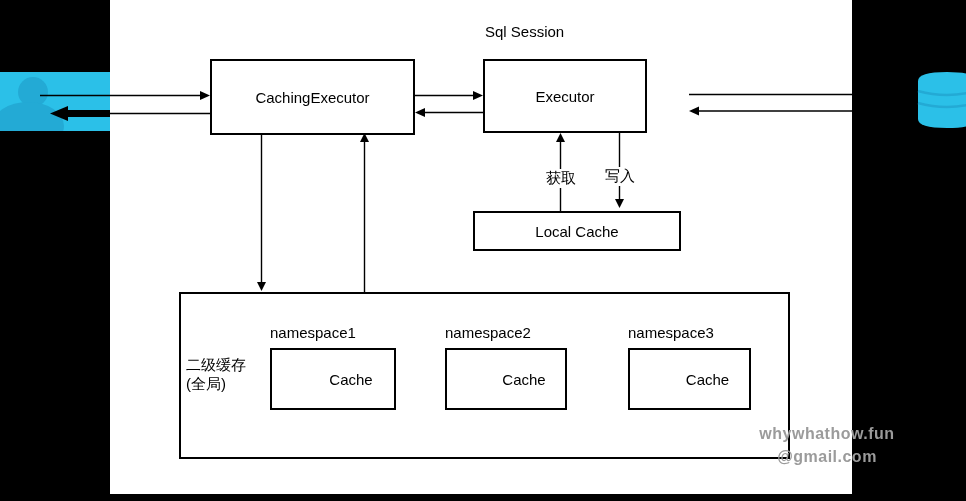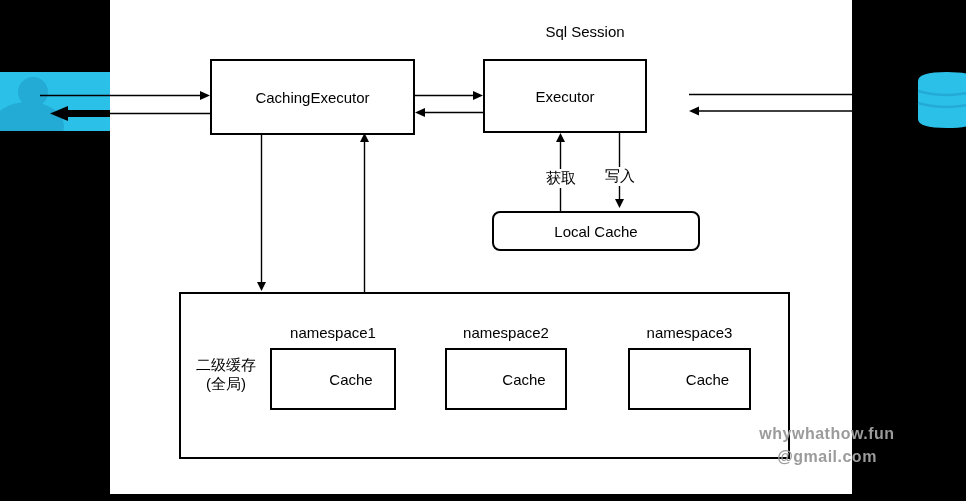--- a/index.html
+++ b/index.html
@@ -5,21 +5,21 @@
   html,body{margin:0;padding:0;background:#000;}
   .stage{
     position:relative;width:966px;height:501px;background:#000;
     overflow:hidden;font-family:"Liberation Sans",sans-serif;color:#000;
   }
   .canvas{position:absolute;left:110px;top:0;width:742px;height:494px;background:#fff;}
   .node{
     position:absolute;background:#fff;border:2px solid #000;box-sizing:border-box;
     display:flex;align-items:center;justify-content:center;font-size:15px;
   }
-  .plain-label{position:absolute;font-size:15px;text-align:center;}
+  .plain-label{position:absolute;font-size:15px;text-align:left;}
   .masked-label{position:absolute;font-size:15px;text-align:center;background:#fff;padding:0 3px;}
   .arrows{position:absolute;left:0;top:0;width:966px;height:501px;pointer-events:none;}
   .arrows line{stroke:#000;stroke-width:1.4;}
   .arrows polygon{fill:#000;}
   .bigbox{position:absolute;left:179px;top:292px;width:611px;height:167px;border:2px solid #000;box-sizing:border-box;background:#fff;}
   .cachebox{position:absolute;border:2px solid #000;box-sizing:border-box;background:#fff;display:flex;align-items:center;justify-content:center;font-size:15px;padding-left:36px;}
   .user-block{position:absolute;left:0;top:72px;width:110px;height:59px;background:#2bc0e8;overflow:hidden;}
   .db-block{position:absolute;left:916px;top:71px;width:62px;height:58px;}
   .watermark{
     position:absolute;text-align:center;font-weight:bold;font-size:16px;
@@ -100,21 +100,21 @@
     <line x1="619.5" y1="133" x2="619.5" y2="200"></line>
     <polygon points="619.5,208 615,199 624,199"></polygon>
   </svg>
 
   <div class="node" style="left:210px;top:59px;width:205px;height:76px;">
     <span>CachingExecutor</span>
   </div>
   <div class="node" style="left:483px;top:59px;width:164px;height:74px;">
     <span>Executor</span>
   </div>
-  <div class="node" style="left:492px;top:211px;width:208px;height:40px;border-radius:8px;">
+  <div class="node" style="left:473px;top:211px;width:208px;height:40px;">
     <span>Local Cache</span>
   </div>
 
   <div class="plain-label" style="left:485px;top:23px;width:200px;">Sql Session</div>
 
   <div class="masked-label" style="left:536px;top:169px;width:44px;">获取</div>
   <div class="masked-label" style="left:596px;top:167px;width:42px;">写入</div>
 
   <div class="watermark" style="left:742px;top:422px;width:170px;">
     <div>whywhathow.fun</div>

